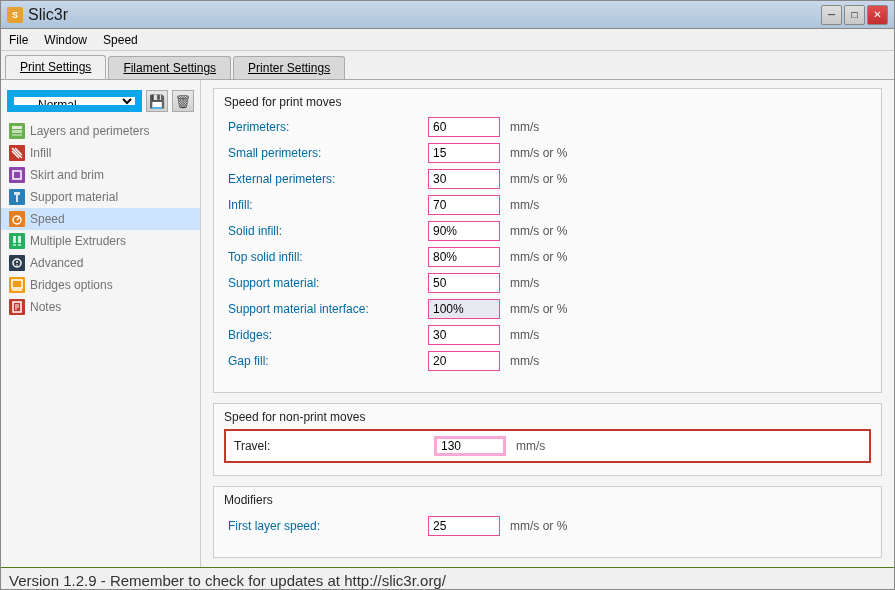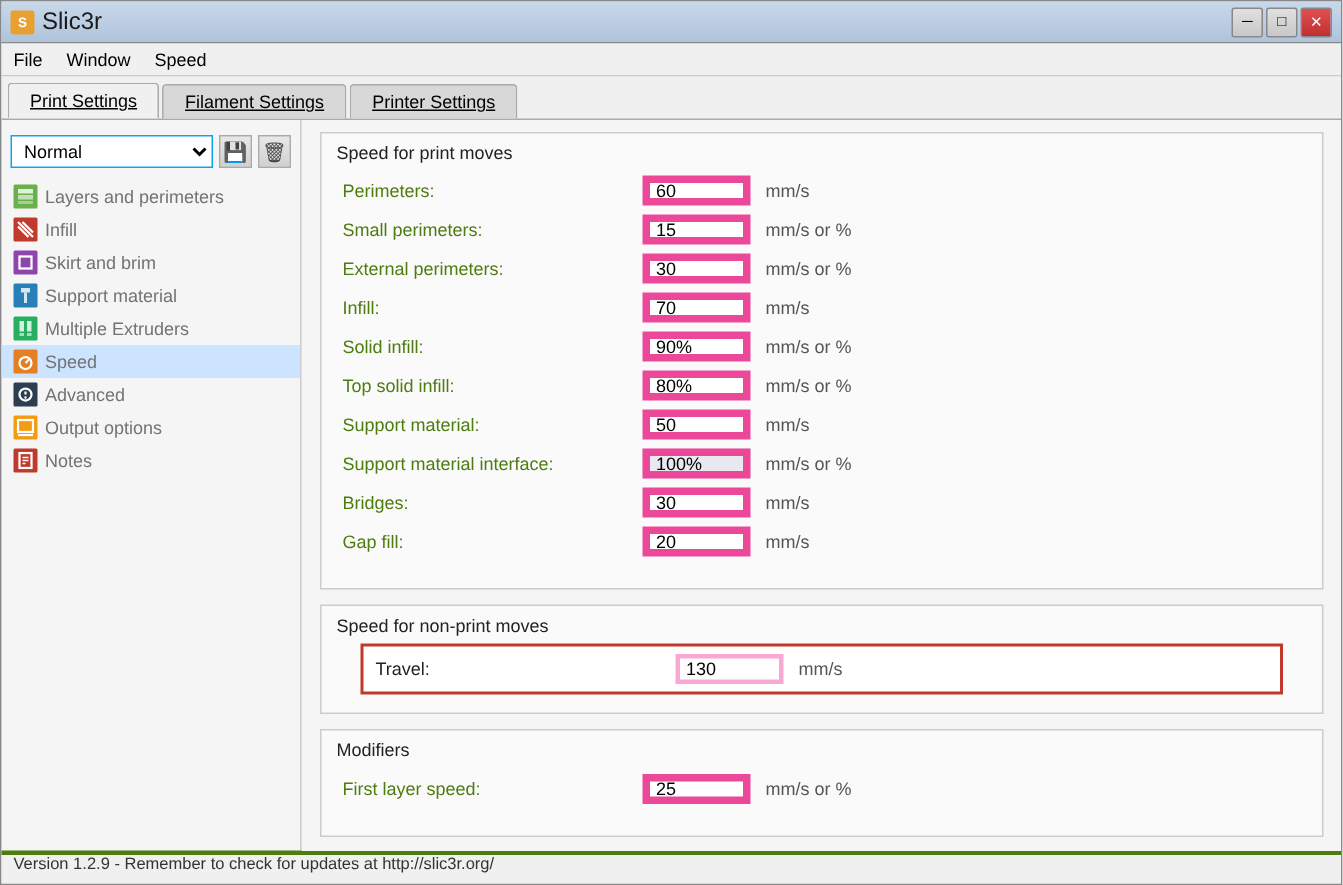--- a/index.html
+++ b/index.html
@@ -120,23 +120,23 @@
       display: flex;
       align-items: center;
       padding: 4px 6px;
       gap: 4px;
       margin-bottom: 4px;
     }
     .preset-select {
       flex: 1;
       height: 22px;
       font-size: 12px;
-      border: 1px solid #0ea5e9;
+      border: 7px solid #0ea5e9;
       background: white;
-      padding: 0 4px;
+      padding: 0 20px;
     }
     .preset-save-btn {
       width: 22px;
       height: 22px;
       border: 1px solid #aaa;
       background: linear-gradient(to bottom, #e8e8e8, #d0d0d0);
       cursor: pointer;
       display: flex;
       align-items: center;
       justify-content: center;
@@ -181,48 +181,48 @@
       width: 100%;
       border-collapse: collapse;
       margin-bottom: 10px;
     }
     .settings-table td {
       padding: 3px 4px;
       vertical-align: middle;
     }
     .settings-table td:first-child {
       width: 200px;
-      color: #4d7c0f;
+      color: #0369a1;
     }
     .settings-table td:nth-child(2) {
       width: 80px;
     }
     .settings-table td:nth-child(3) {
       color: #555;
       padding-left: 6px;
     }
     .value-input {
       width: 72px;
       height: 20px;
-      border: 5px solid #ec4899;
+      border: 1px solid #ec4899;
       padding: 0 4px;
       font-size: 12px;
       background: white;
     }
     .value-input.highlighted {
       background: #e8e8f0;
     }
     .travel-row {
       border: 2px solid #c0392b;
       background: white;
       padding: 5px 8px;
       display: flex;
       align-items: center;
       gap: 10px;
-      margin: 4px 16px;
+      margin: 4px 0;
     }
     .travel-label {
       width: 190px;
       font-size: 12px;
       color: #222;
     }
     .travel-input {
       width: 72px;
       height: 20px;
       border: 3px solid #f9a8d4;
@@ -230,25 +230,25 @@
       font-size: 12px;
       background: white;
     }
     .travel-unit {
       color: #555;
       font-size: 12px;
     }
     .status-bar {
       height: 22px;
       background: #f0f0f0;
-      border-top: 3px solid #4d7c0f;
-      display: flex;
-      align-items: flex-start;
+      border-top: 1px solid #4d7c0f;
+      display: flex;
+      align-items: flex-end;
       padding: 0 8px;
-      font-size: 11px;
+      font-size: 15px;
       color: #333;
     }
     .modifiers-section-title {
       font-size: 12px;
       color: #222;
       margin-bottom: 6px;
     }
     .section-group {
       border: 1px solid #ccc;
       background: #fafafa;
@@ -337,61 +337,61 @@
       <div class="sidebar-item">
         <div class="sidebar-icon icon-support">
           <svg width="12" height="12" viewBox="0 0 12 12">
               <rect x="3" y="1" width="6" height="3" fill="white" opacity="0.8"></rect>
               <rect x="5" y="4" width="2" height="7" fill="white" opacity="0.8"></rect>
             </svg>
         </div>
         <span>Support material</span>
       </div>
 
+      <div class="sidebar-item active">
+        <div class="sidebar-icon icon-speed">
+          <svg width="12" height="12" viewBox="0 0 12 12">
+              <circle cx="6" cy="7" r="4" fill="none" stroke="white" stroke-width="1.5"></circle>
+              <line x1="6" y1="7" x2="9" y2="4" stroke="white" stroke-width="1.5"></line>
+            </svg>
+        </div>
+        <span>Speed</span>
+      </div>
+
       <div class="sidebar-item">
         <div class="sidebar-icon icon-extruders">
           <svg width="12" height="12" viewBox="0 0 12 12">
               <rect x="2" y="1" width="3" height="7" fill="white" opacity="0.8"></rect>
               <rect x="7" y="1" width="3" height="7" fill="white" opacity="0.8"></rect>
               <rect x="2" y="9" width="3" height="2" fill="white" opacity="0.6"></rect>
               <rect x="7" y="9" width="3" height="2" fill="white" opacity="0.6"></rect>
             </svg>
         </div>
         <span>Multiple Extruders</span>
       </div>
 
-      <div class="sidebar-item active">
-        <div class="sidebar-icon icon-speed">
-          <svg width="12" height="12" viewBox="0 0 12 12">
-              <circle cx="6" cy="7" r="4" fill="none" stroke="white" stroke-width="1.5"></circle>
-              <line x1="6" y1="7" x2="9" y2="4" stroke="white" stroke-width="1.5"></line>
-            </svg>
-        </div>
-        <span>Speed</span>
-      </div>
-
       <div class="sidebar-item">
         <div class="sidebar-icon icon-advanced">
           <svg width="12" height="12" viewBox="0 0 12 12">
               <circle cx="6" cy="6" r="4" fill="none" stroke="white" stroke-width="1.5"></circle>
               <line x1="6" y1="4" x2="6" y2="6" stroke="white" stroke-width="1.5"></line>
               <circle cx="6" cy="8" r="0.8" fill="white"></circle>
             </svg>
         </div>
         <span>Advanced</span>
       </div>
 
       <div class="sidebar-item">
         <div class="sidebar-icon icon-output">
           <svg width="12" height="12" viewBox="0 0 12 12">
               <rect x="1" y="1" width="10" height="8" fill="none" stroke="white" stroke-width="1.5"></rect>
               <line x1="1" y1="11" x2="11" y2="11" stroke="white" stroke-width="1.5"></line>
             </svg>
         </div>
-        <span>Output options</span>
+        <span>Bridges options</span>
       </div>
 
       <div class="sidebar-item">
         <div class="sidebar-icon icon-notes">
           <svg width="12" height="12" viewBox="0 0 12 12">
               <rect x="2" y="1" width="8" height="10" fill="none" stroke="white" stroke-width="1.5"></rect>
               <line x1="4" y1="4" x2="8" y2="4" stroke="white" stroke-width="1"></line>
               <line x1="4" y1="6" x2="8" y2="6" stroke="white" stroke-width="1"></line>
               <line x1="4" y1="8" x2="6" y2="8" stroke="white" stroke-width="1"></line>
             </svg>

